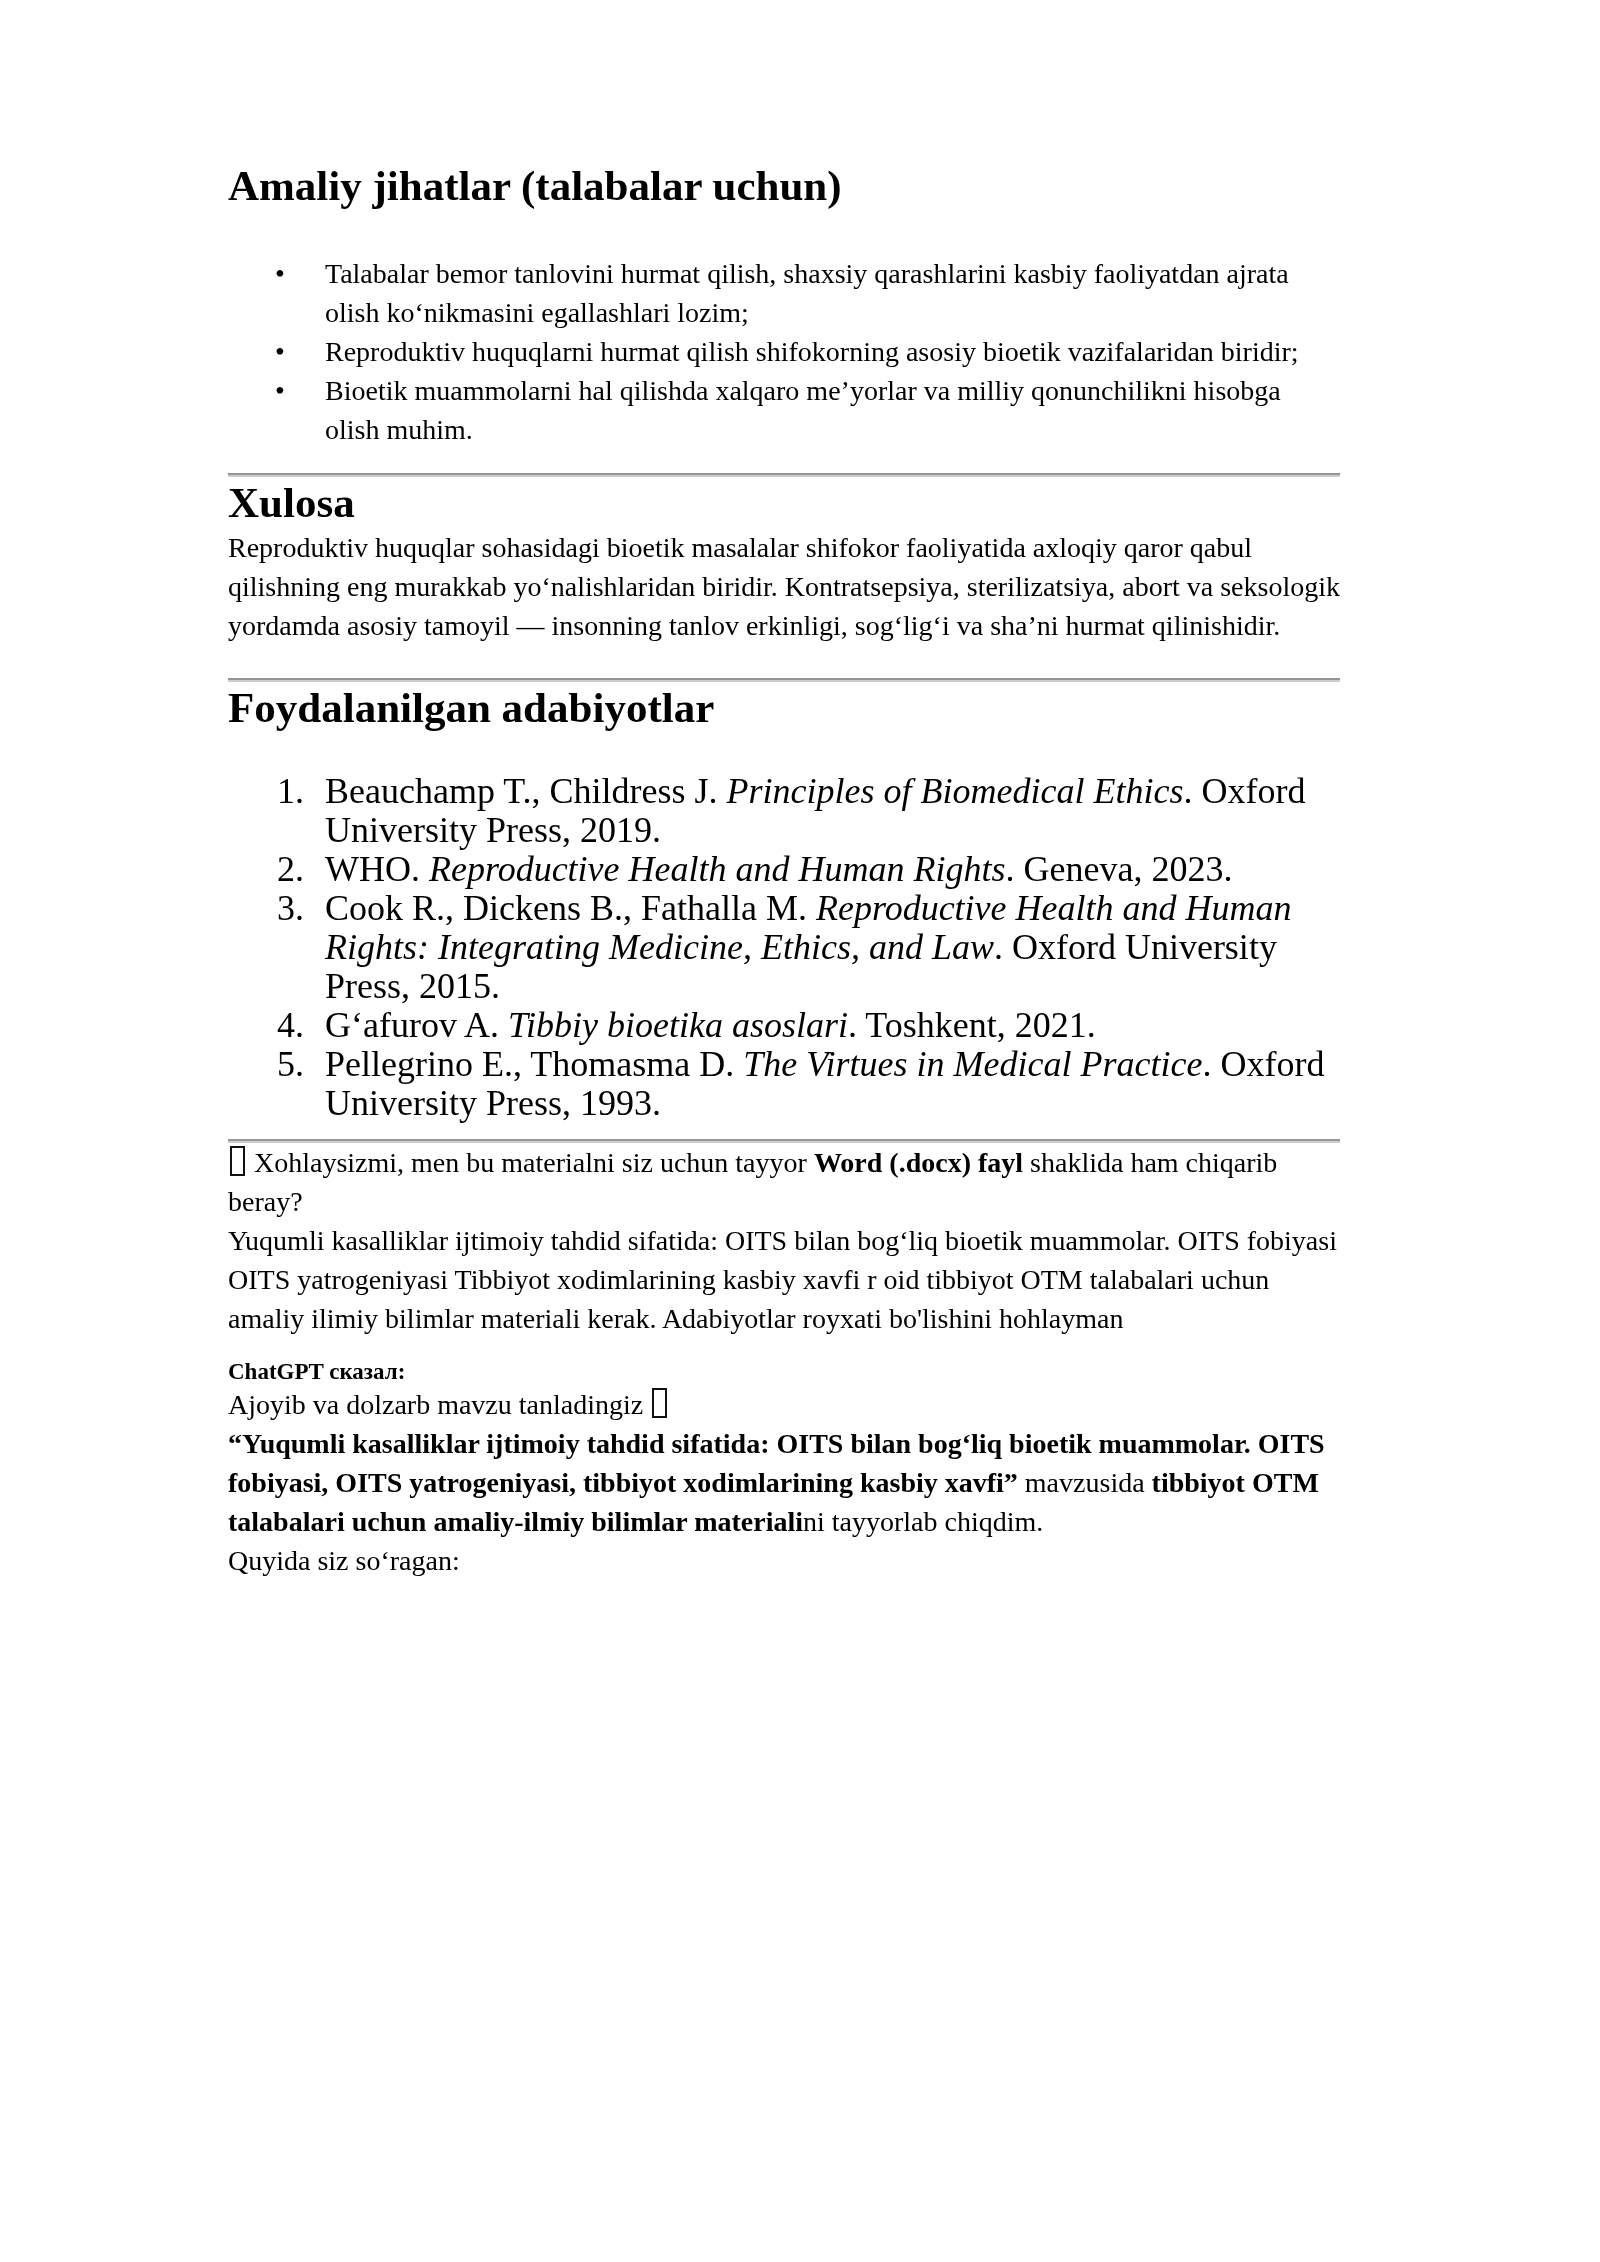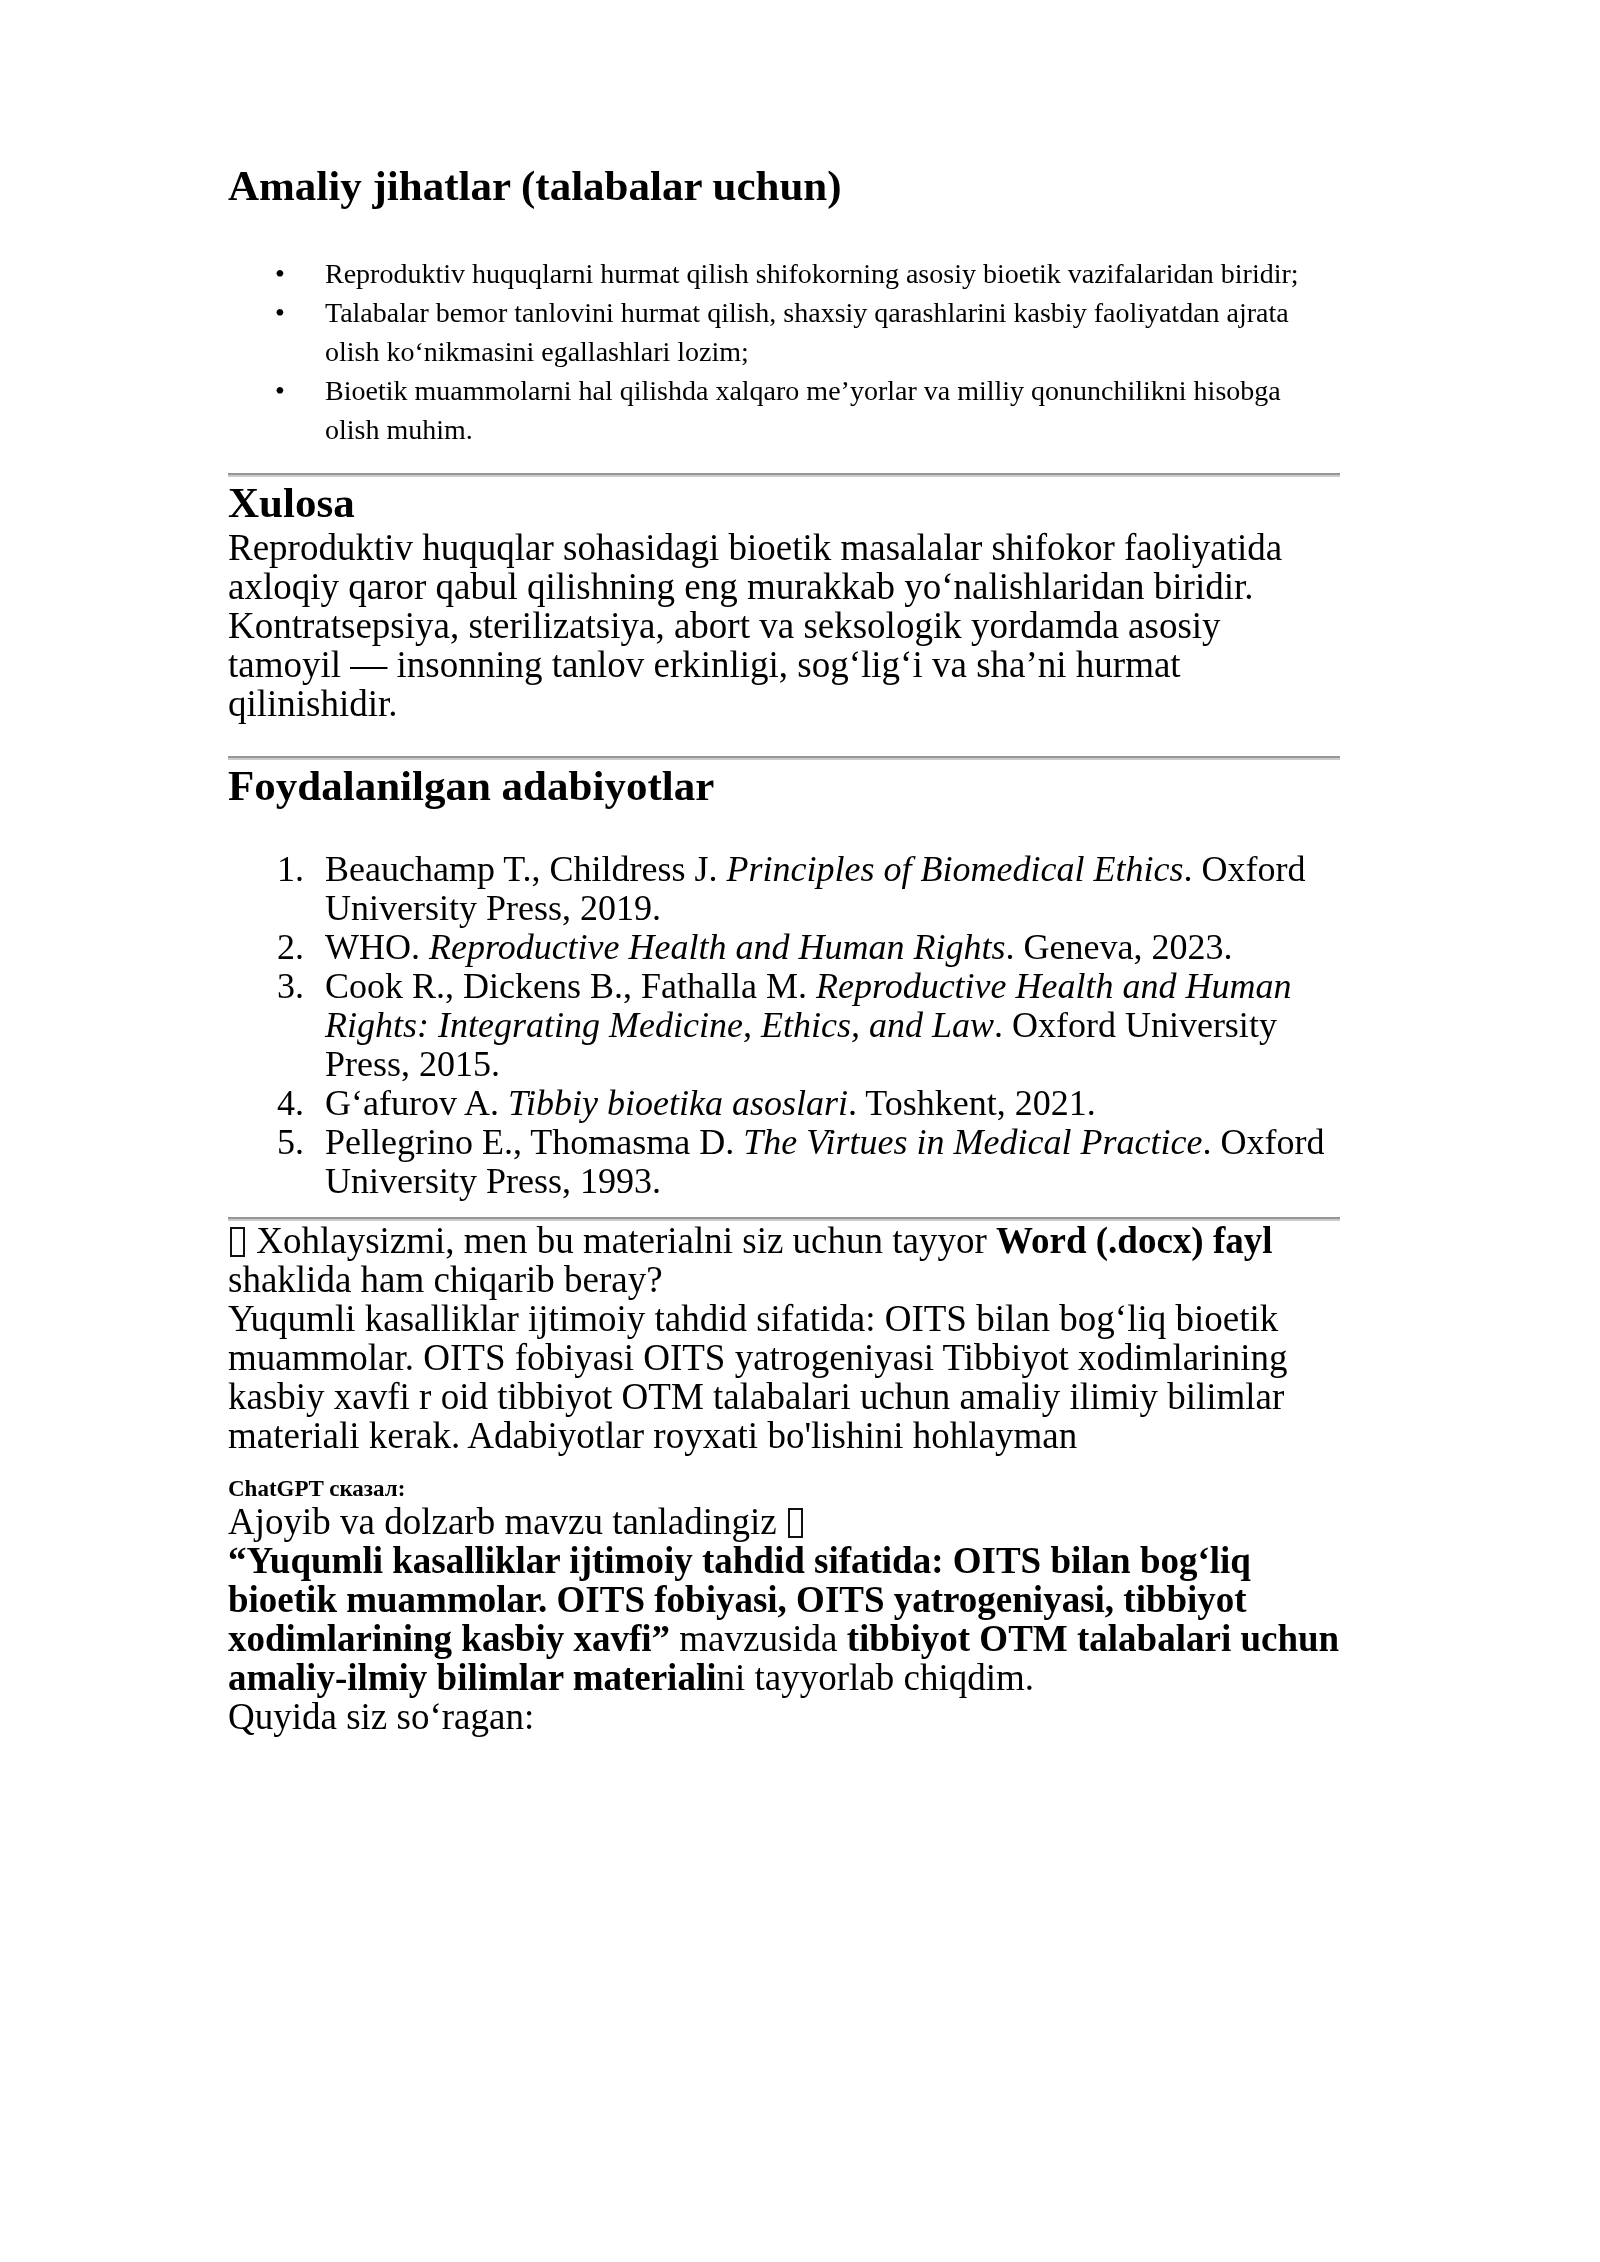--- a/index.html
+++ b/index.html
@@ -2,21 +2,21 @@
 <html><head>
 <meta charset="utf-8">
 <style>
   html, body { margin: 0; padding: 0; background: #ffffff; }
   body { width: 1600px; font-family: "Liberation Serif", "DejaVu Serif", serif; color: #000000; }
   .page {
     width: 1452px; height: 2262px; box-sizing: border-box;
     padding: 160px 112px 0 228px; background: #ffffff; overflow: hidden;
   }
   h2.doc-heading { font-size: 43px; font-weight: bold; line-height: 1.2; margin: 0; letter-spacing: 0; }
-  p.doc-p { font-size: 37px; line-height: 39px; margin: 0; }
+  p.doc-p { font-size: 28px; line-height: 39px; margin: 0; }
   .b { font-weight: bold; }
   .i { font-style: italic; }
   ul.doc-bullets { margin: 42px 0 0 0; padding: 0 0 0 97px; list-style: none; }
   ul.doc-bullets li { font-size: 28px; line-height: 39px; position: relative; }
   ul.doc-bullets li::before { content: "\2022"; position: absolute; left: -50px; top: 0; font-size: 28px; }
   ol.doc-refs { margin: 38px 0 0 0; padding: 0 0 0 97px; list-style: none; counter-reset: ref; }
   ol.doc-refs li { font-size: 36px; line-height: 39px; position: relative; counter-increment: ref; }
   ol.doc-refs li::before { content: counter(ref) "."; position: absolute; left: -48px; top: 0; }
   hr.doc-rule {
     border: none; height: 4px; width: 100%;
@@ -41,22 +41,22 @@
   }
 </style>
 </head>
 <body>
 
 <div class="page">
 
   <h2 class="doc-heading">Amaliy jihatlar (talabalar uchun)</h2>
 
   <ul class="doc-bullets">
+      <li>Talabalar bemor tanlovini hurmat qilish, shaxsiy qarashlarini kasbiy faoliyatdan ajrata olish koʻnikmasini egallashlari lozim;</li>
       <li>Reproduktiv huquqlarni hurmat qilish shifokorning asosiy bioetik vazifalaridan biridir;</li>
-      <li>Talabalar bemor tanlovini hurmat qilish, shaxsiy qarashlarini kasbiy faoliyatdan ajrata olish koʻnikmasini egallashlari lozim;</li>
       <li>Bioetik muammolarni hal qilishda xalqaro me’yorlar va milliy qonunchilikni hisobga olish muhim.</li>
     </ul>
 
   <hr class="doc-rule hr1">
 
   <h2 class="doc-heading h2-xulosa">Xulosa</h2>
 
   <p class="doc-p p-xulosa">Reproduktiv huquqlar sohasidagi bioetik masalalar shifokor faoliyatida axloqiy qaror qabul qilishning eng murakkab yoʻnalishlaridan biridir. Kontratsepsiya, sterilizatsiya, abort va seksologik yordamda asosiy tamoyil — insonning tanlov erkinligi, sogʻligʻi va sha’ni hurmat qilinishidir.</p>
 
   <hr class="doc-rule hr2">

